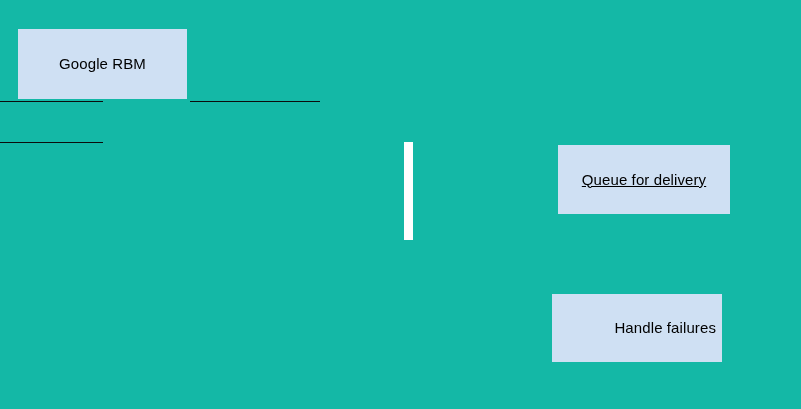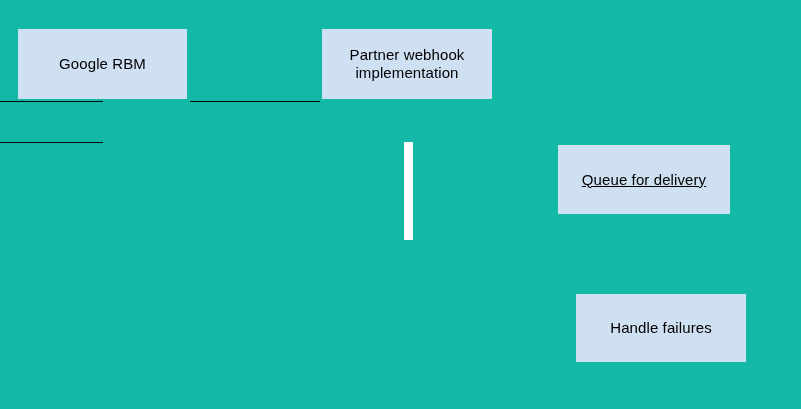--- a/index.html
+++ b/index.html
@@ -49,28 +49,24 @@
 <div id="canvas">
 
   <div class="faint-rule" style="left:0px; top:101px; width:103px;"></div>
   <div class="faint-rule" style="left:0px; top:142px; width:103px;"></div>
   <div class="faint-rule" style="left:190px; top:101px; width:130px;"></div>
 
   <div class="node" style="left:18px; top:29px; width:169px; height:70px;">
     <span>Google RBM</span>
   </div>
 
-  <div class="node" style="left:322px; top:29px; width:170px; height:70px;">
-    <span>Partner webhook
-implementation</span>
-  </div>
 
   <div class="connector" style="left:404px; top:142px; width:9px; height:98px;"></div>
 
   <div class="node" style="left:558px; top:145px; width:172px; height:69px;text-decoration:underline;">
     <span>Queue for delivery</span>
   </div>
 
-  <div class="node" style="left:576px; top:294px; width:170px; height:68px;">
+  <div class="node" style="left:552px; top:294px; width:170px; height:68px;justify-content:flex-end;">
     <span>Handle failures</span>
   </div>
 
 </div>
 
 </body></html>

